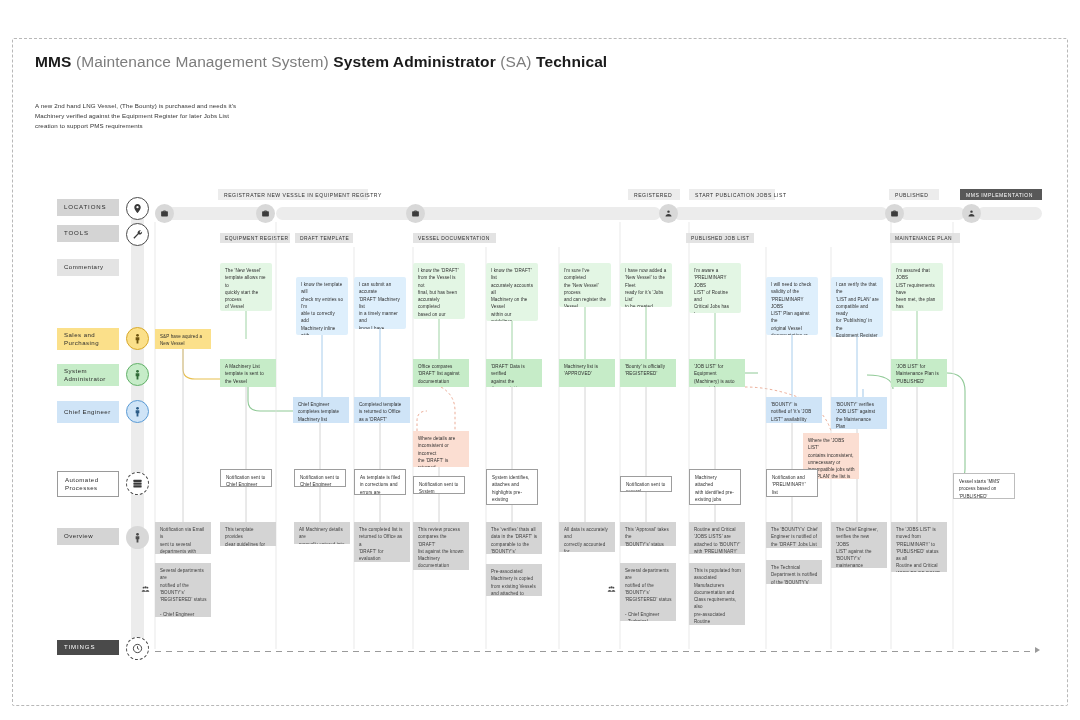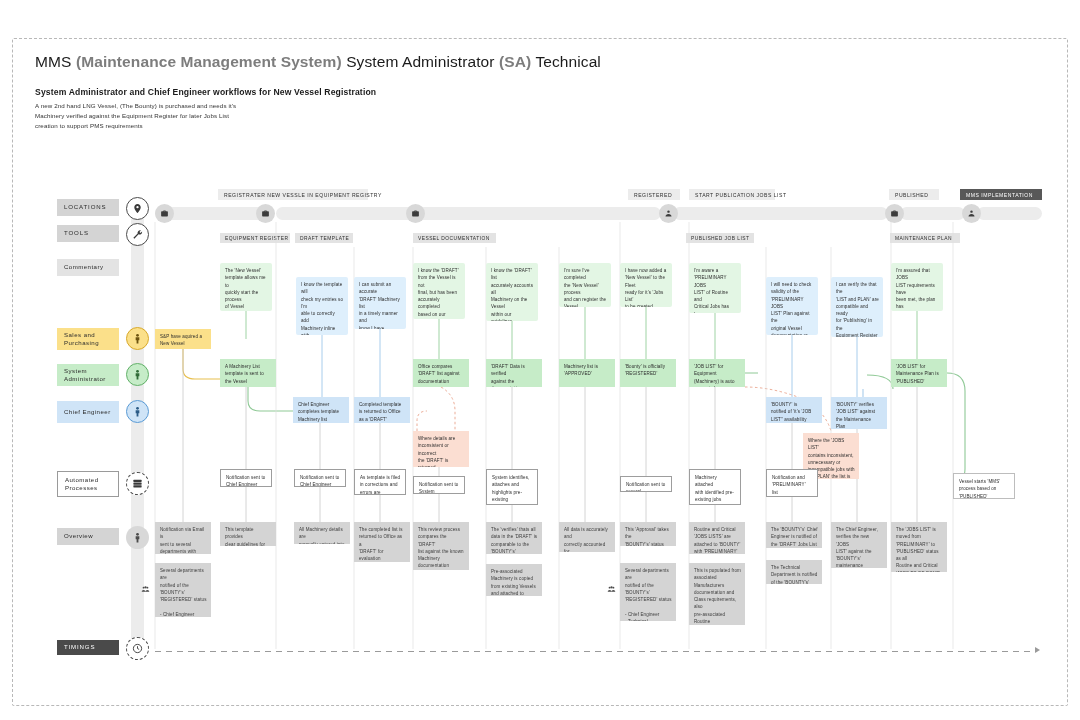--- a/index.html
+++ b/index.html
@@ -24,22 +24,22 @@
     border-radius: 2px;
     background: #fff;
   }
 
   
   .title {
     position: absolute; left: 22px; top: 14px;
     font-size: 15.5px; letter-spacing: .1px; color: #1b1b1b;
     white-space: nowrap;
   }
-  .title .b { font-weight: 400; }
-  .title .g { font-weight: 700; color: #7d7d7d; }
+  .title .b { font-weight: 700; }
+  .title .g { font-weight: 400; color: #7d7d7d; }
   .subtitle {
     position: absolute; left: 22px; top: 48px;
     font-size: 8.6px; font-weight: 700; color: #1b1b1b;
     letter-spacing: .15px;
   }
   .blurb {
     position: absolute; left: 22px; top: 62px;
     font-size: 6.2px; line-height: 1.62; color: #333; width: 300px;
     letter-spacing: .1px;
   }
@@ -143,21 +143,20 @@
 <div id="canvas">
   <div id="board">
 
     <div class="title">
       <span class="b">MMS</span>
       <span class="g">(Maintenance Management System)</span>
       <span class="b">System Administrator</span>
       <span class="g">(SA)</span>
       <span class="b">Technical</span>
     </div>
-    <div class="subtitle">System Administrator and Chief Engineer workflows  for New Vessel Registration</div>
     <div class="blurb">
       <div>A new 2nd hand LNG Vessel, (The Bounty) is purchased and needs it's</div>
       <div>Machinery verified against the Equipment Register for later Jobs List</div>
       <div>creation to support PMS requirements</div>
     </div>
 
     <div class="rail-label grey caps" style="left:44px; top:160px;  width:62px; height:17px;">LOCATIONS</div>
     <div class="rail-label grey caps" style="left:44px; top:186px;  width:62px; height:17px;">TOOLS</div>
     <div class="rail-label lgrey" style="left:44px; top:220px;  width:62px; height:17px;">Commentary</div>
     <div class="rail-label yellow" style="left:44px; top:289px;  width:62px; height:22px;">Sales and

